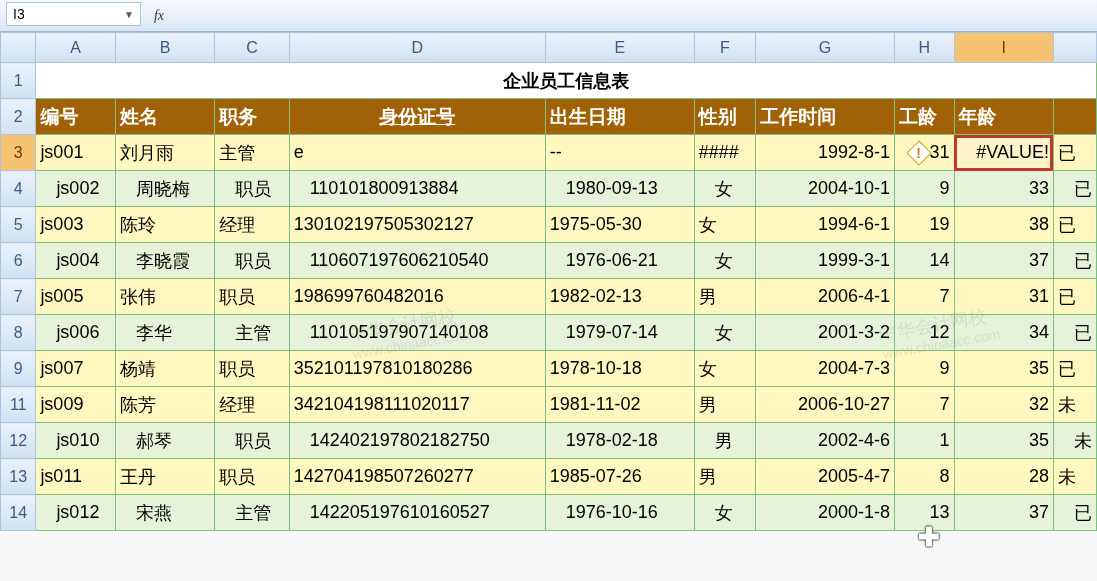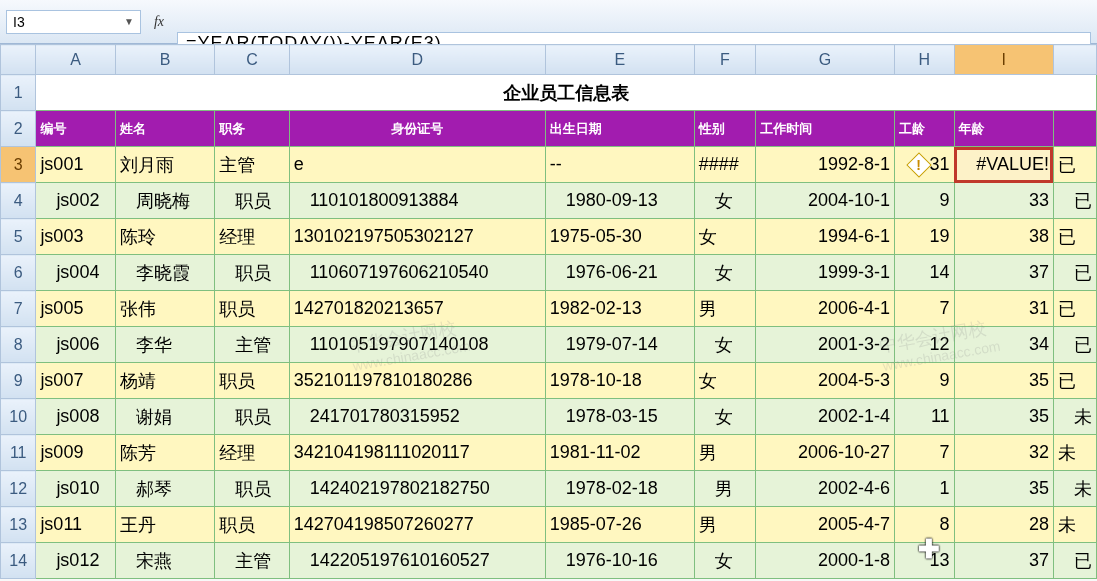--- a/index.html
+++ b/index.html
@@ -1,20 +1,19 @@
 <!DOCTYPE html>
 <html><head>
   <meta charset="utf-8">
   <style>
     * { box-sizing: border-box; margin: 0; padding: 0; font-family: "SimSun", Arial, sans-serif; }
     body { background: #f8f8f8; width: 1097px; height: 581px; overflow: hidden; }
     .formula-bar {
       display: flex;
-      align-items: center;
-      height: 44px;
+      height: 32px;
       background: linear-gradient(#f6f9fd,#dbe7f4);
       border-bottom: 1px solid #9fb8d6;
       padding: 2px 6px;
       gap: 6px;
     }
     .name-box {
       width: 135px;
       height: 24px;
       background: #fff;
       border: 1px solid #a9c3e0;
@@ -99,27 +98,27 @@
       border-color: #dcdcdc;
       font-size: 36px;
       font-weight: bold;
       text-align: center;
       height: 58px;
       font-family: "SimSun","Songti SC",serif;
       border-radius: 14px;
     }
 
     .hdr-row td.cell {
-      background: #a21caf;
+      background: #a16207;
       color: #fff;
       font-weight: bold;
       text-align: left;
-      font-size: 13px;
-    }
-    .hdr-row td.cell.center { text-align: center; }
+      font-size: 19px;
+    }
+    .hdr-row td.cell.center { text-align: center; text-decoration: underline; }
 
     .active-cell {
       outline: 3px solid #c0392b;
       outline-offset: -3px;
       background: #fdf2c8 !important;
     }
     .alert-ico {
       display: inline-block;
       width: 18px; height: 18px;
       background: #fff;
@@ -283,21 +282,21 @@
           <td class="cell green right">1999-3-1</td>
           <td class="cell green right">14</td>
           <td class="cell green right">37</td>
           <td class="cell green">已</td>
         </tr>
         <tr>
           <td class="row-head">7</td>
           <td class="cell yellow">js005</td>
           <td class="cell yellow">张伟</td>
           <td class="cell yellow">职员</td>
-          <td class="cell yellow">142701820213657</td>
+          <td class="cell yellow">198699760482016</td>
           <td class="cell yellow">1982-02-13</td>
           <td class="cell yellow">男</td>
           <td class="cell yellow right">2006-4-1</td>
           <td class="cell yellow right">7</td>
           <td class="cell yellow right">31</td>
           <td class="cell yellow">已</td>
         </tr>
         <tr>
           <td class="row-head">8</td>
           <td class="cell green">js006</td>
@@ -312,37 +311,24 @@
           <td class="cell green">已</td>
         </tr>
         <tr>
           <td class="row-head">9</td>
           <td class="cell yellow">js007</td>
           <td class="cell yellow">杨靖</td>
           <td class="cell yellow">职员</td>
           <td class="cell yellow">352101197810180286</td>
           <td class="cell yellow">1978-10-18</td>
           <td class="cell yellow">女</td>
-          <td class="cell yellow right">2004-5-3</td>
+          <td class="cell yellow right">2004-7-3</td>
           <td class="cell yellow right">9</td>
           <td class="cell yellow right">35</td>
           <td class="cell yellow">已</td>
-        </tr>
-        <tr>
-          <td class="row-head">10</td>
-          <td class="cell green">js008</td>
-          <td class="cell green">谢娟</td>
-          <td class="cell green">职员</td>
-          <td class="cell green">241701780315952</td>
-          <td class="cell green">1978-03-15</td>
-          <td class="cell green">女</td>
-          <td class="cell green right">2002-1-4</td>
-          <td class="cell green right">11</td>
-          <td class="cell green right">35</td>
-          <td class="cell green">未</td>
         </tr>
         <tr>
           <td class="row-head">11</td>
           <td class="cell yellow">js009</td>
           <td class="cell yellow">陈芳</td>
           <td class="cell yellow">经理</td>
           <td class="cell yellow">342104198111020117</td>
           <td class="cell yellow">1981-11-02</td>
           <td class="cell yellow">男</td>
           <td class="cell yellow right">2006-10-27</td>

